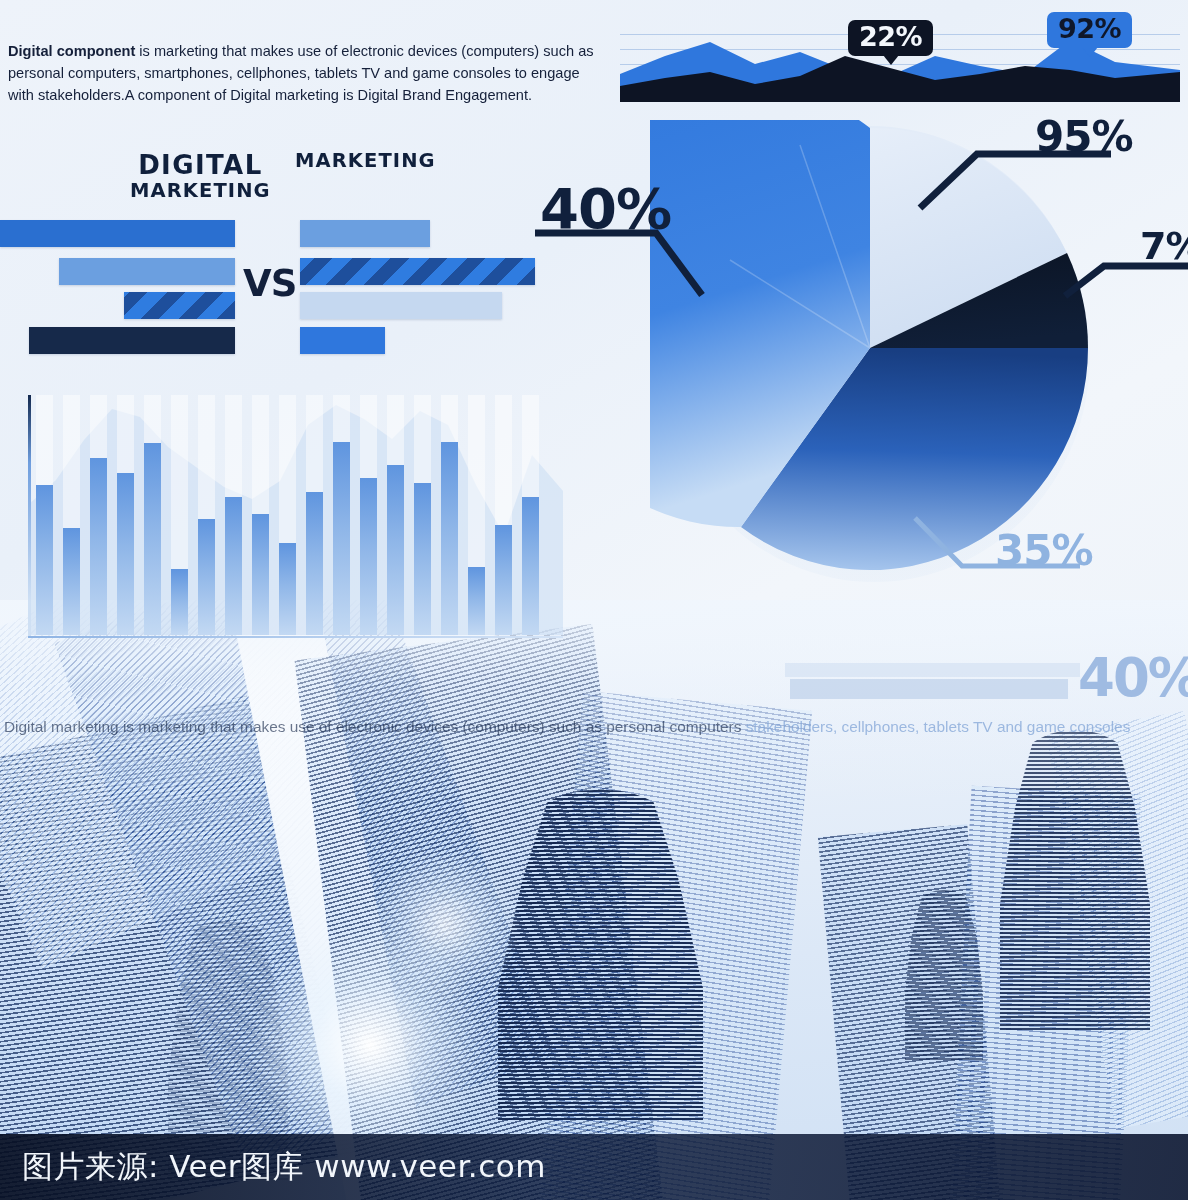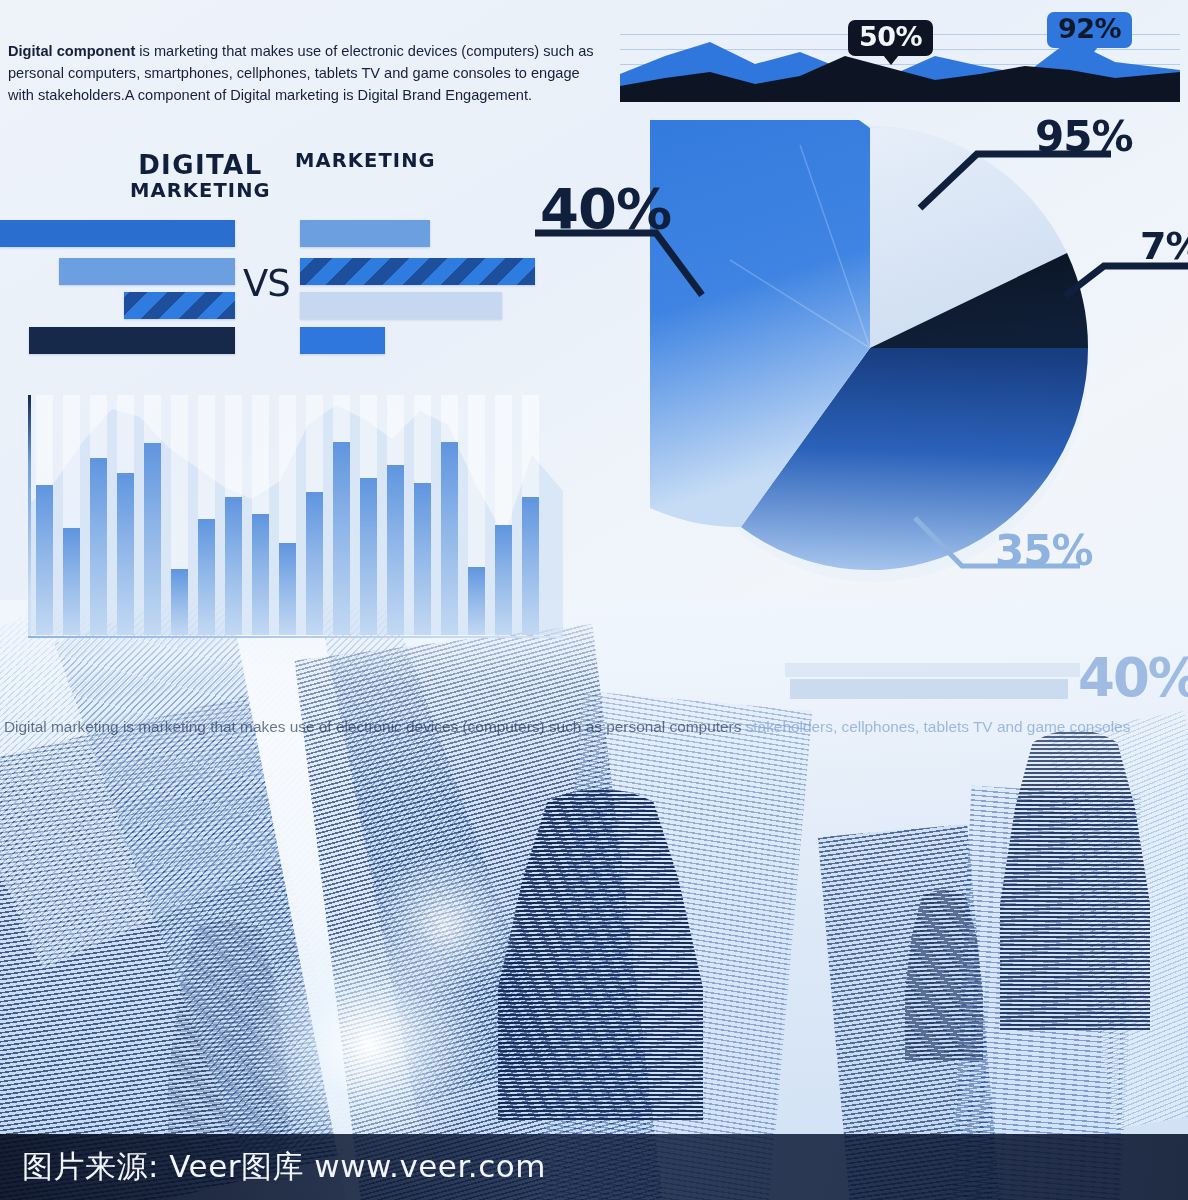--- a/index.html
+++ b/index.html
@@ -74,21 +74,21 @@
   
   #vsblock{position:absolute;left:0px;top:150px;width:560px;height:210px;}
   .colhead{position:absolute;text-align:left;color:#10203c;font-family:"DejaVu Sans",sans-serif;}
   .colhead .big{font-size:26px;font-weight:bold;letter-spacing:1.4px;display:block;text-align:center;}
   .colhead .small{font-size:19.5px;font-weight:bold;letter-spacing:1.1px;display:block;margin-top:-1px;}
   .bar{position:absolute;height:27px;box-shadow:0 1px 2px rgba(30,60,110,.18);}
   .stripe{
     background-image:repeating-linear-gradient(-45deg,
       #1e4f9c 0px,#1e4f9c 13px,#2f7ce0 13px,#2f7ce0 27px);
   }
-  #vs{position:absolute;font-size:37px;font-weight:normal;color:#132murky;text-align:right;}
+  #vs{position:absolute;font-size:37px;font-weight:bold;color:#132murky;text-align:right;}
   #vs{color:#12203c;font-family:"DejaVu Sans",sans-serif;letter-spacing:-1px;}
 
   
   #barchart{position:absolute;left:28px;top:395px;width:535px;height:243px;}
   #barchart .axisY{position:absolute;left:0;top:0;width:3px;height:243px;
     background:linear-gradient(180deg,#13294f 0%,#6f9ede 28%,#cfe0f4 85%);}
   #barchart .axisX{position:absolute;left:0;bottom:0;height:2.5px;width:535px;
     background:linear-gradient(90deg,#8fb4e4,#d4e3f6);}
   .vstripe{position:absolute;top:0;bottom:3px;background:rgba(255,255,255,.48);}
   .cbar{position:absolute;bottom:3px;
@@ -165,21 +165,21 @@
     <div class="grid" style="top:56px;"></div>
     <div class="grid" style="top:71px;"></div>
 
     <svg width="560" height="94" style="position:absolute;left:0;top:0;">
       <polygon fill="#2f77dd" points="0,66 45,48 90,34 135,56 180,44 225,62 270,68 315,48 360,58 405,66 450,32 495,54 560,62 560,94 0,94"></polygon>
       <polygon fill="#0d1424" points="0,78 45,70 90,64 135,76 180,68 225,48 270,60 315,72 360,66 405,58 450,62 495,70 560,64 560,94 0,94"></polygon>
       <rect x="0" y="88" width="560" height="6" fill="#0d1424"></rect>
     </svg>
 
     <div class="tooltip tt-dark" style="left:228px;top:12px;">
-      <span>50%</span>
+      <span>22%</span>
       <span class="tail"></span>
     </div>
     <div class="tooltip tt-blue" style="left:427px;top:4px;">
       <span>92%</span>
       <span class="tail"></span>
     </div>
   </div>
 
   <div id="vsblock">
     <div class="colhead" style="left:130px;top:0px;">

